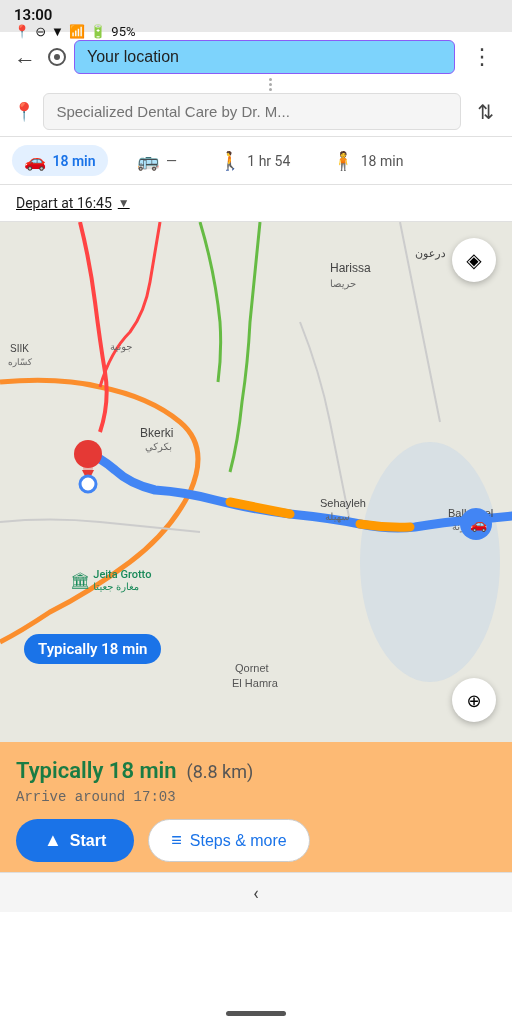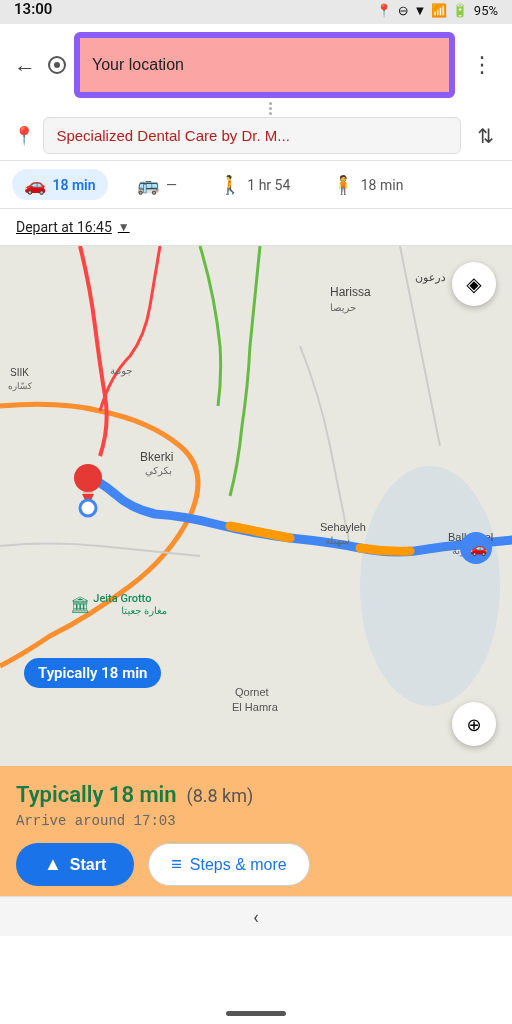--- a/index.html
+++ b/index.html
@@ -10,23 +10,24 @@
       font-family: 'Roboto', Arial, sans-serif;
       background: #fff;
       overflow-x: hidden;
     }
 
     
     .status-bar {
       background: #e8e8e8;
       display: flex;
       justify-content: space-between;
-      align-items: flex-end;
+      align-items: flex-start;
       padding: 6px 14px;
-      height: 24px;
+      height: 32px;
+      flex-direction: column;
     }
     .status-time {
       font-size: 15px;
       font-weight: 600;
       color: #111;
     }
     .status-icons {
       display: flex;
       align-items: center;
       gap: 5px;
@@ -65,26 +66,26 @@
       flex-shrink: 0;
     }
     .location-dot-inner {
       width: 6px;
       height: 6px;
       background: #555;
       border-radius: 50%;
     }
     .location-input {
       flex: 1;
-      border: 6px solid #8b5cf6;
+      border: 1px solid #8b5cf6;
       border-radius: 6px;
-      padding: 18px 12px;
+      padding: 7px 12px;
       font-size: 16px;
       color: #222;
-      background: #fca5a5;
+      background: #7dd3fc;
       outline: none;
     }
     .more-btn {
       font-size: 22px;
       color: #444;
       cursor: pointer;
       padding: 4px 8px;
       background: none;
       border: none;
       letter-spacing: 1px;
@@ -114,21 +115,21 @@
       color: #555;
       flex-shrink: 0;
       margin-left: 3px;
     }
     .dest-input {
       flex: 1;
       border: 1px solid #ddd;
       border-radius: 6px;
       padding: 9px 12px;
       font-size: 15px;
-      color: #b91c1c;
+      color: #737373;
       background: #f5f5f5;
       outline: none;
     }
     .swap-btn {
       font-size: 20px;
       color: #444;
       cursor: pointer;
       padding: 4px 8px;
       background: none;
       border: none;
@@ -459,21 +460,21 @@
   <div class="map-location-btn">
     <span>⊕</span>
   </div>
 
   <div class="map-label-typically">Typically 18 min</div>
 
   <div class="map-jeita-label">
     <span style="color:#1a8a5a;font-size:16px;">🏛</span>
     <div>
       <div style="font-size:11px;color:#1a8a5a;font-weight:500;">Jeita Grotto</div>
-      <div style="font-size:10px;color:#1a8a5a;margin-left:28px;">مغارة جعيتا</div>
+      <div style="font-size:10px;color:#1a8a5a;">مغارة جعيتا</div>
     </div>
   </div>
 </div>
 
 <div class="bottom-panel">
   <div class="route-summary">
     <span class="route-time">Typically 18 min</span>
     <span class="route-dist">(8.8 km)</span>
   </div>
   <div class="route-arrive">Arrive around 17:03</div>

